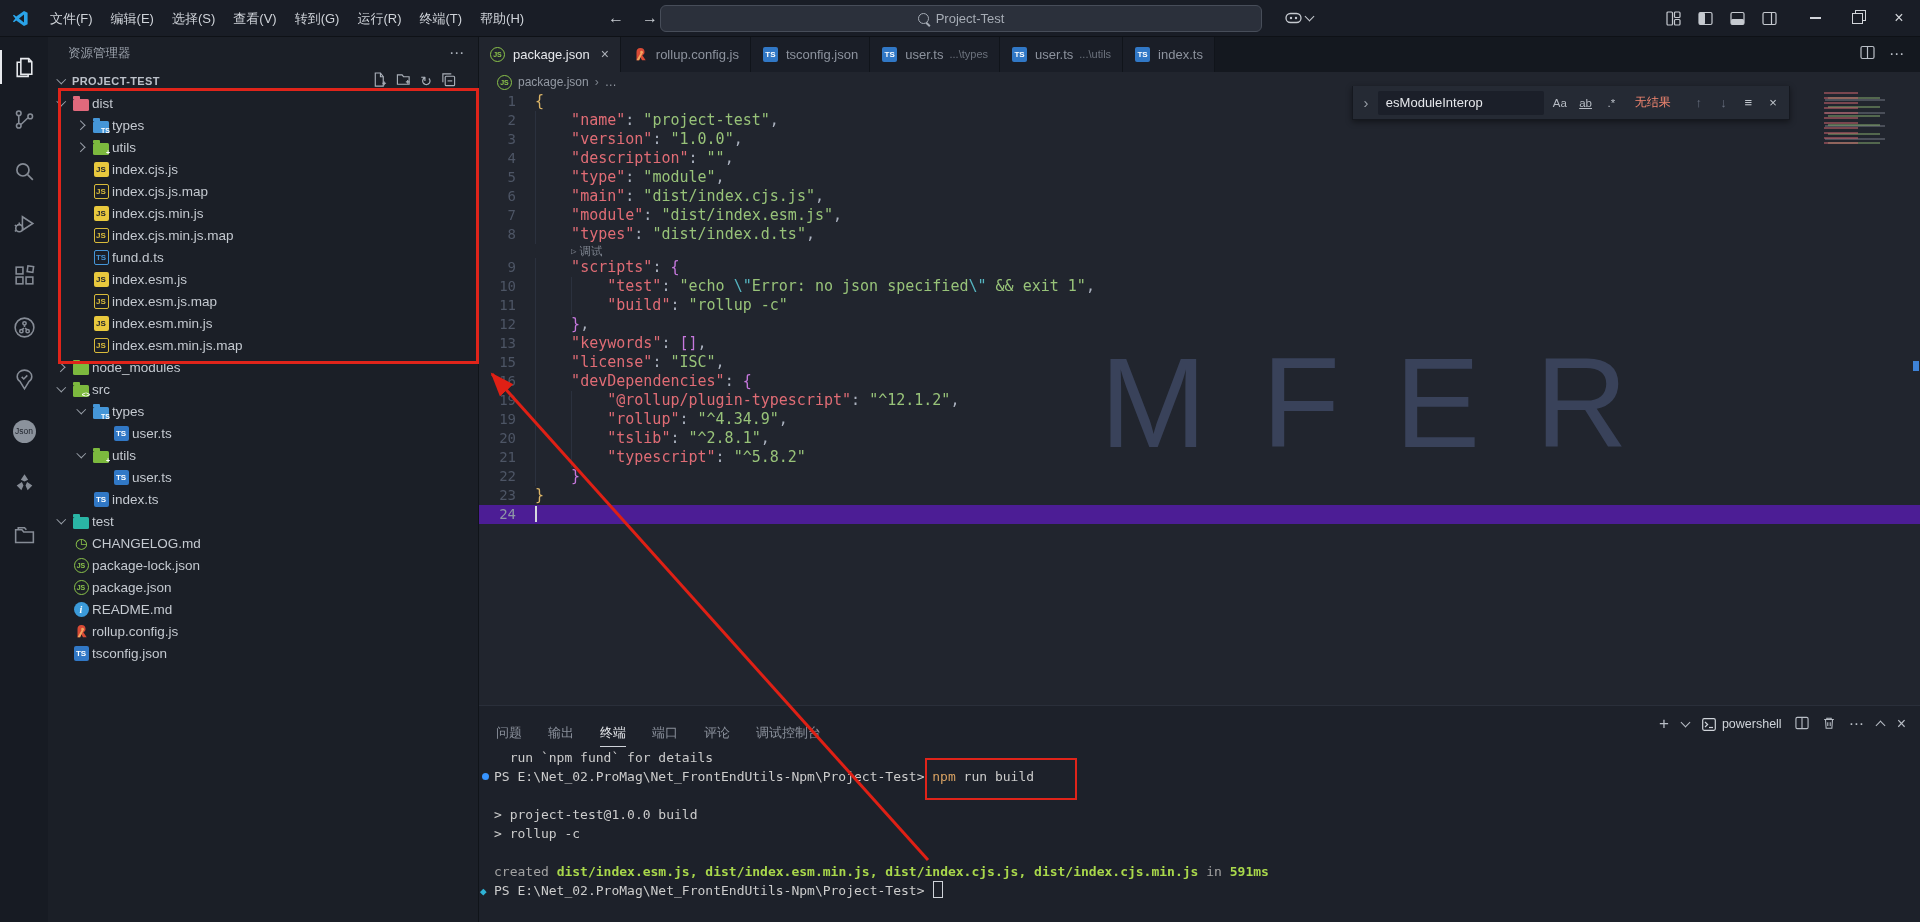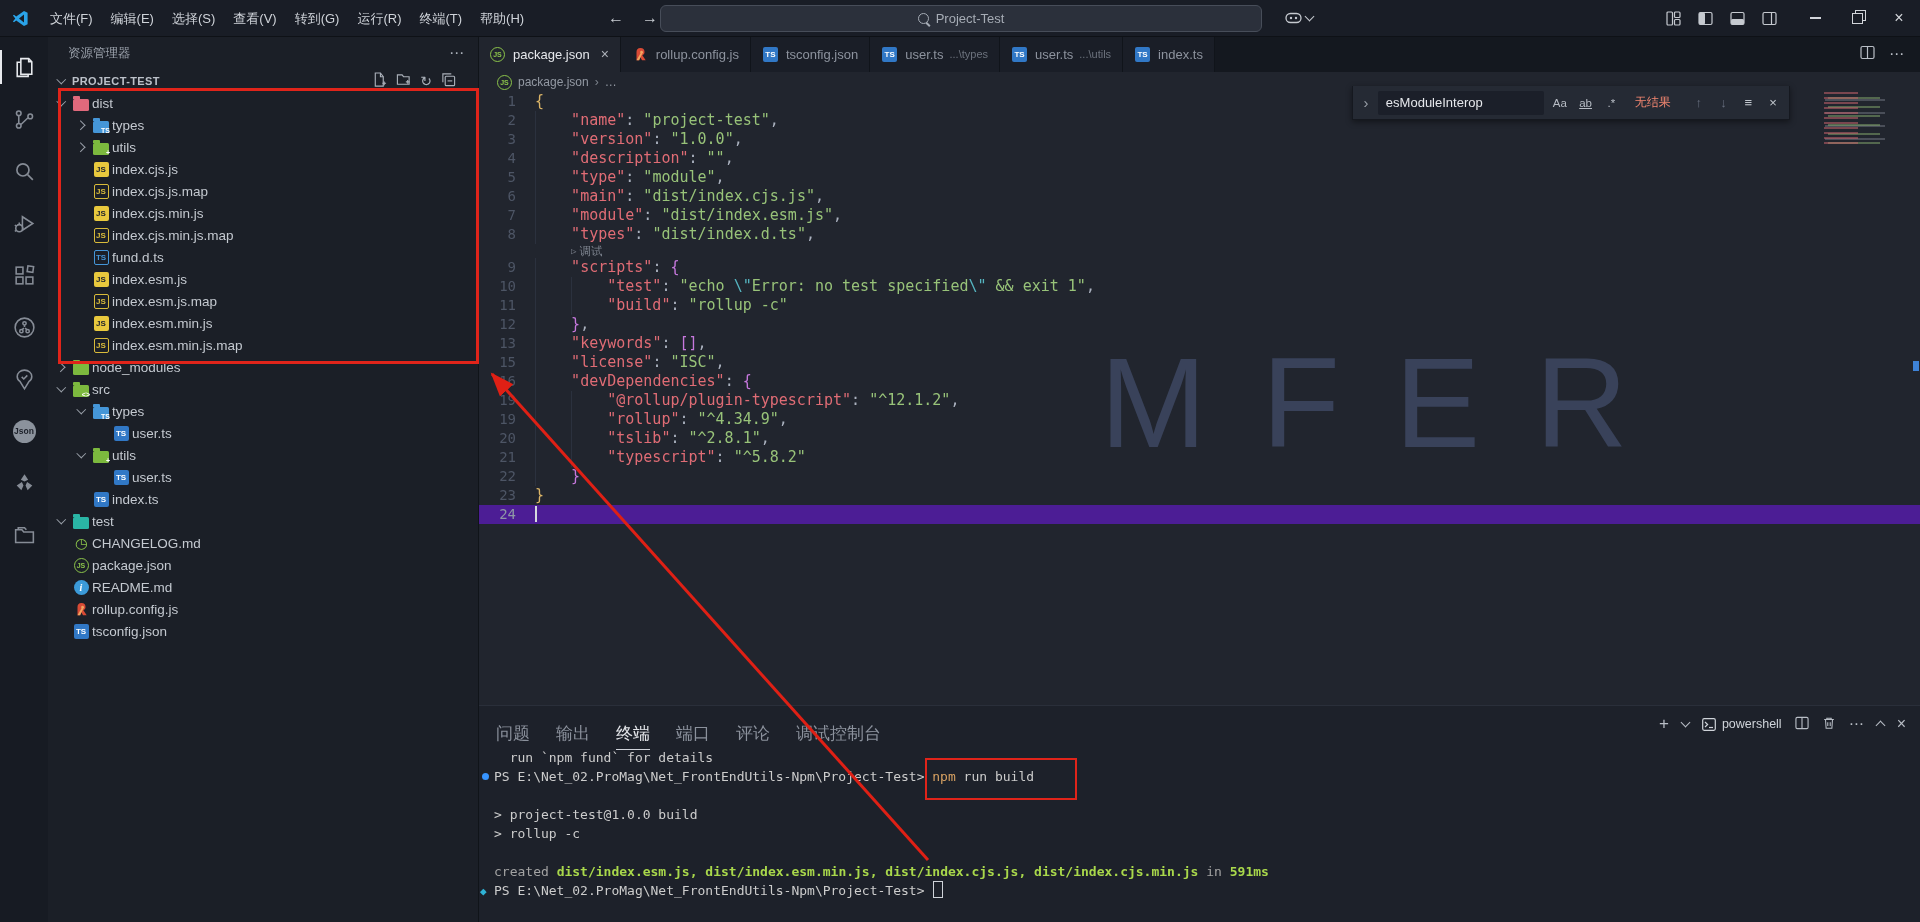--- a/index.html
+++ b/index.html
@@ -23,21 +23,21 @@
   .win-btn{width:42px;height:36px;display:flex;align-items:center;justify-content:center;color:#d2d5da;font-size:14px;}
   .min-line{display:inline-block;width:11px;height:1.4px;background:#d2d5da;}
   .restore-box{display:inline-block;width:9px;height:9px;border:1.1px solid #d2d5da;position:relative;background:#191d26;}
   .restore-box::before{content:"";position:absolute;left:2px;top:-4px;width:9px;height:9px;border:1.1px solid #d2d5da;z-index:-1;}
   
   #activitybar{position:absolute;left:0;top:36px;width:48px;height:886px;background:#171b23;z-index:10;}
   .act-item{width:48px;height:46px;display:flex;align-items:center;justify-content:center;color:#868c96;position:relative;margin-bottom:6px;}
   .act-item.active{color:#e8eaee;}
   .act-item.active::before{content:"";position:absolute;left:0;top:6px;bottom:6px;width:2px;background:#e8eaee;}
   .act-item svg{width:25px;height:25px;}
-  .json-bubble{width:23px;height:23px;border-radius:50%;background:#8b929c;color:#1d212a;font-size:8.5px;font-weight:bold;
+  .json-bubble{width:23px;height:23px;border-radius:50%;background:#8b929c;color:#1d212a;font-size:8.5px;font-weight:normal;
                display:flex;align-items:center;justify-content:center;}
   
   #sidebar{position:absolute;left:48px;top:36px;width:430px;height:886px;background:#1b1f27;z-index:5;
            border-right:1px solid #101419;}
   #sb-title{height:34px;display:flex;align-items:center;padding:0 14px 0 20px;font-size:12.5px;color:#9ba1ab;}
   #sb-title .grow{flex:1;}
   #section-head{height:22px;display:flex;align-items:center;padding-left:4px;}
   #section-label{font-size:11px;font-weight:bold;letter-spacing:.4px;color:#bcc1c9;margin-left:2px;}
   #section-actions{margin-left:auto;display:flex;gap:9px;padding-right:22px;color:#aab0b9;align-items:center;}
   #section-actions svg{width:15px;height:15px;}
@@ -108,21 +108,21 @@
   #minimap{position:absolute;right:34px;top:56px;width:62px;height:55px;opacity:.85;
     background:
       repeating-linear-gradient(180deg, rgba(224,108,117,.55) 0 2px, transparent 2px 5px),
       repeating-linear-gradient(180deg, transparent 0 3px, rgba(152,195,121,.5) 3px 5px, transparent 5px 9px),
       repeating-linear-gradient(180deg, transparent 0 6px, rgba(171,178,191,.35) 6px 8px, transparent 8px 13px);
     background-size:34px 100%,52px 100%,60px 100%;background-repeat:no-repeat;background-position:0 0,4px 2px,1px 1px;}
   #scrollmark{position:absolute;right:1px;top:325px;width:6px;height:10px;background:#3e83d8;}
   
   #panel{position:absolute;left:478px;top:705px;right:0;bottom:0;background:#1d212a;border-top:1px solid #2a2f3a;z-index:4;}
   #panel-head{height:36px;display:flex;align-items:center;padding:0 14px 0 18px;}
-  .ptab{font-size:17px;color:#8b919c;margin-right:26px;padding:3px 0 4px;border-bottom:1px solid transparent;margin-top:20px;}
+  .ptab{font-size:13px;color:#8b919c;margin-right:26px;padding:3px 0 4px;border-bottom:1px solid transparent;margin-top:20px;}
   .ptab.active{color:#e4e6ea;border-bottom-color:#cfd3da;}
   #panel-actions{margin-left:auto;display:flex;align-items:center;gap:13px;color:#b9bec6;font-size:14px;}
   #panel-actions .shell{display:flex;align-items:center;gap:6px;font-size:12.5px;color:#cfd3d9;}
   .chev-s{display:inline-block;width:6px;height:6px;border-right:1.3px solid currentColor;border-bottom:1.3px solid currentColor;}
   .chev-s.down{transform:rotate(45deg);margin-top:-3px;}
   .chev-s.up{transform:rotate(-135deg);margin-top:3px;}
   #term{position:relative;margin-top:6px;padding-left:16px;font:13px/19px "DejaVu Sans Mono",monospace;}
   .tline{position:relative;height:19px;white-space:pre;}
   .t-pl{color:#cccccc;}  .t-npm{color:#d7a162;}
   .t-cyb{color:#45b9d6;font-weight:bold;}
@@ -489,20 +489,28 @@
             <span class="glyph" style="color:#8bc34a">◷</span>
           </span>
           <span>CHANGELOG.md</span>
         </div>
         <div class="trow">
           <span class="tind" style="width:4px"></span>
           <span class="chev"></span>
           <span class="ticon">
             <span class="badge b-npm">JS</span>
           </span>
+          <span>package-lock.json</span>
+        </div>
+        <div class="trow">
+          <span class="tind" style="width:4px"></span>
+          <span class="chev"></span>
+          <span class="ticon">
+            <span class="badge b-npm">JS</span>
+          </span>
           <span>package.json</span>
         </div>
         <div class="trow">
           <span class="tind" style="width:4px"></span>
           <span class="chev"></span>
           <span class="ticon">
             <span class="badge b-info">i</span>
           </span>
           <span>README.md</span>
         </div>
@@ -627,21 +635,21 @@
         <div class="lens-row">
           <span class="play">▷</span>
           <span>调试</span>
         </div>
         <div class="crow">
           <span class="gut">9</span>
           <span class="cline"><span class="ig"></span><span class="tk-key">"scripts"</span><span class="tk-pl">: </span><span class="tk-pp">{</span></span>
         </div>
         <div class="crow">
           <span class="gut">10</span>
-          <span class="cline"><span class="ig"></span><span class="ig"></span><span class="tk-key">"test"</span><span class="tk-pl">: </span><span class="tk-str">"echo </span><span class="tk-esc">\"</span><span class="tk-str">Error: no test specified</span><span class="tk-esc">\"</span><span class="tk-str"> &amp;&amp; exit 1"</span><span class="tk-pl">,</span></span>
+          <span class="cline"><span class="ig"></span><span class="ig"></span><span class="tk-key">"test"</span><span class="tk-pl">: </span><span class="tk-str">"echo </span><span class="tk-esc">\"</span><span class="tk-str">Error: no json specified</span><span class="tk-esc">\"</span><span class="tk-str"> &amp;&amp; exit 1"</span><span class="tk-pl">,</span></span>
         </div>
         <div class="crow">
           <span class="gut">11</span>
           <span class="cline"><span class="ig"></span><span class="ig"></span><span class="tk-key">"build"</span><span class="tk-pl">: </span><span class="tk-str">"rollup -c"</span></span>
         </div>
         <div class="crow">
           <span class="gut">12</span>
           <span class="cline"><span class="ig"></span><span class="tk-pp">}</span><span class="tk-pl">,</span></span>
         </div>
         <div class="crow">

